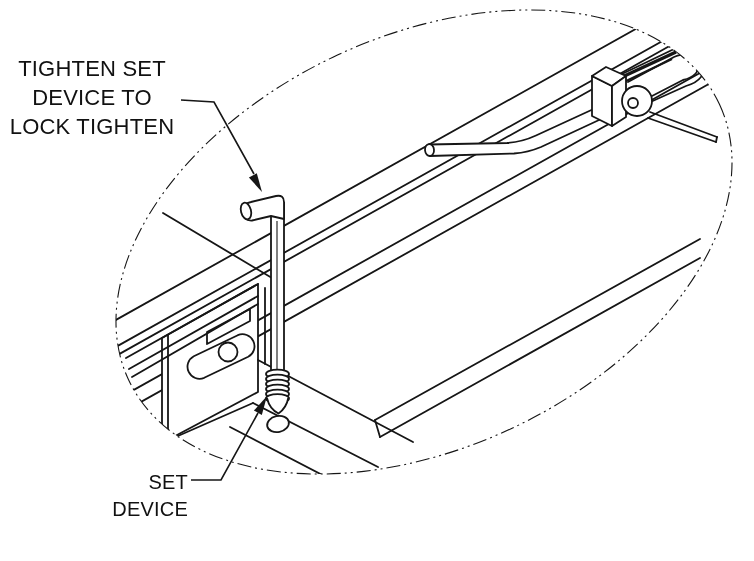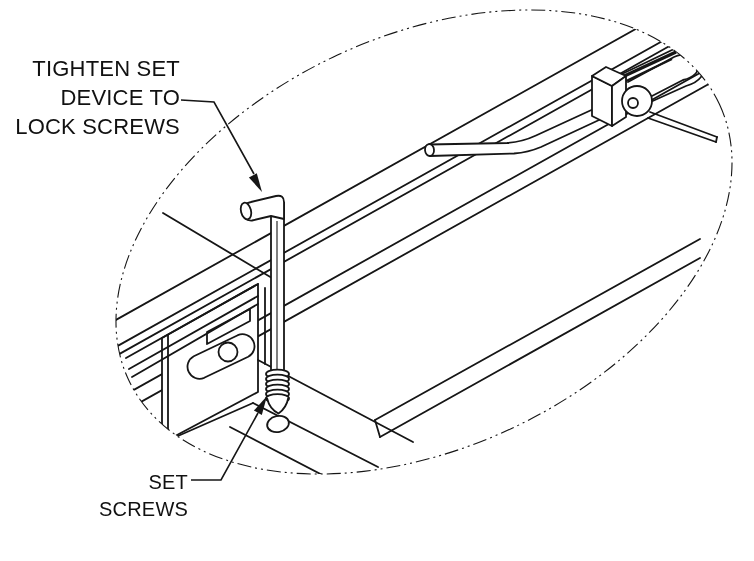--- a/index.html
+++ b/index.html
@@ -1,21 +1,21 @@
 <!DOCTYPE html>
 <html><head>
 <meta charset="utf-8">
 <style>
   html,body{margin:0;padding:0;background:#ffffff;}
   .stage{position:relative;width:754px;height:561px;background:#ffffff;overflow:hidden;
          font-family:"Liberation Sans",sans-serif;}
   .stage svg{position:absolute;left:0;top:0;}
   .callout{position:absolute;color:#111111;z-index:5;}
   .callout div{white-space:nowrap;}
-  #callout-tighten{left:4px;top:54px;width:176px;text-align:right;font-size:22px;line-height:29px;letter-spacing:.2px;}
+  #callout-tighten{left:4px;top:54px;width:176px;text-align:center;font-size:22px;line-height:29px;letter-spacing:.2px;}
   #callout-setscrews{left:58px;top:469px;width:130px;text-align:right;font-size:20px;line-height:27px;letter-spacing:.2px;}
   .ln{stroke:#161616;stroke-width:1.8;fill:none;stroke-linecap:round;stroke-linejoin:round;}
   .fw{stroke:#161616;stroke-width:1.8;fill:#ffffff;stroke-linejoin:round;}
   .thin{stroke:#161616;stroke-width:1.1;fill:none;}
   .leader{stroke:#161616;stroke-width:1.6;fill:none;}
   .arrow{fill:#161616;stroke:none;}
 </style>
 </head>
 <body>
 
@@ -115,21 +115,21 @@
       <polyline class="leader" points="181,100 214,102 254,174"></polyline>
       <polygon class="arrow" points="262,192 256.8,173.2 248.9,177.5"></polygon>
       <polyline class="leader" points="191,480 221,480 258,413"></polyline>
       <polygon class="arrow" points="267,396 253.9,410.5 261.8,414.9"></polygon>
     </g>
   </svg>
 
   <div class="callout" id="callout-tighten">
     <div>TIGHTEN SET</div>
     <div>DEVICE TO</div>
-    <div>LOCK SCREWS</div>
+    <div>LOCK TIGHTEN</div>
   </div>
 
   <div class="callout" id="callout-setscrews">
     <div>SET</div>
-    <div>SCREWS</div>
+    <div>DEVICE</div>
   </div>
 
 </div>
 
 </body></html>

